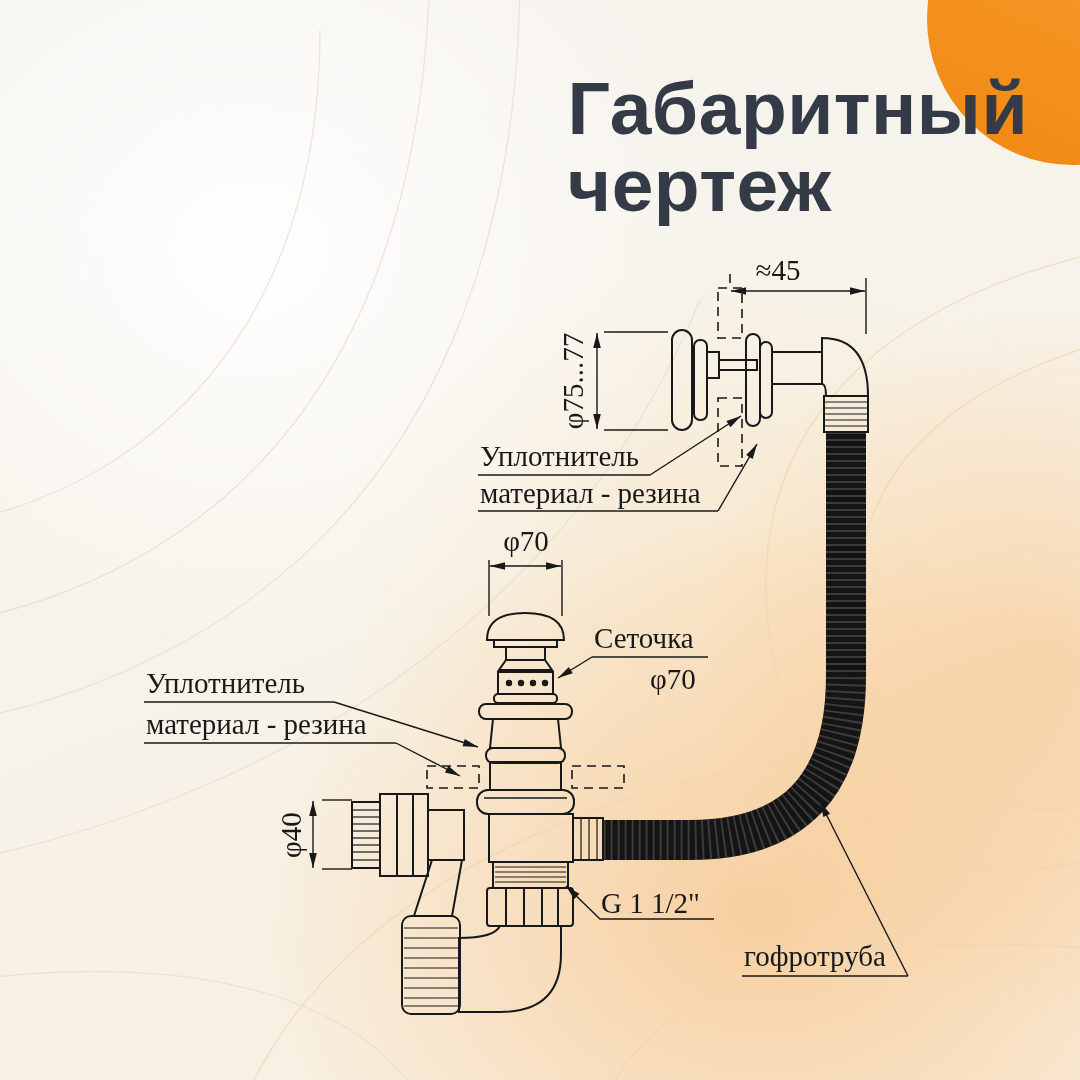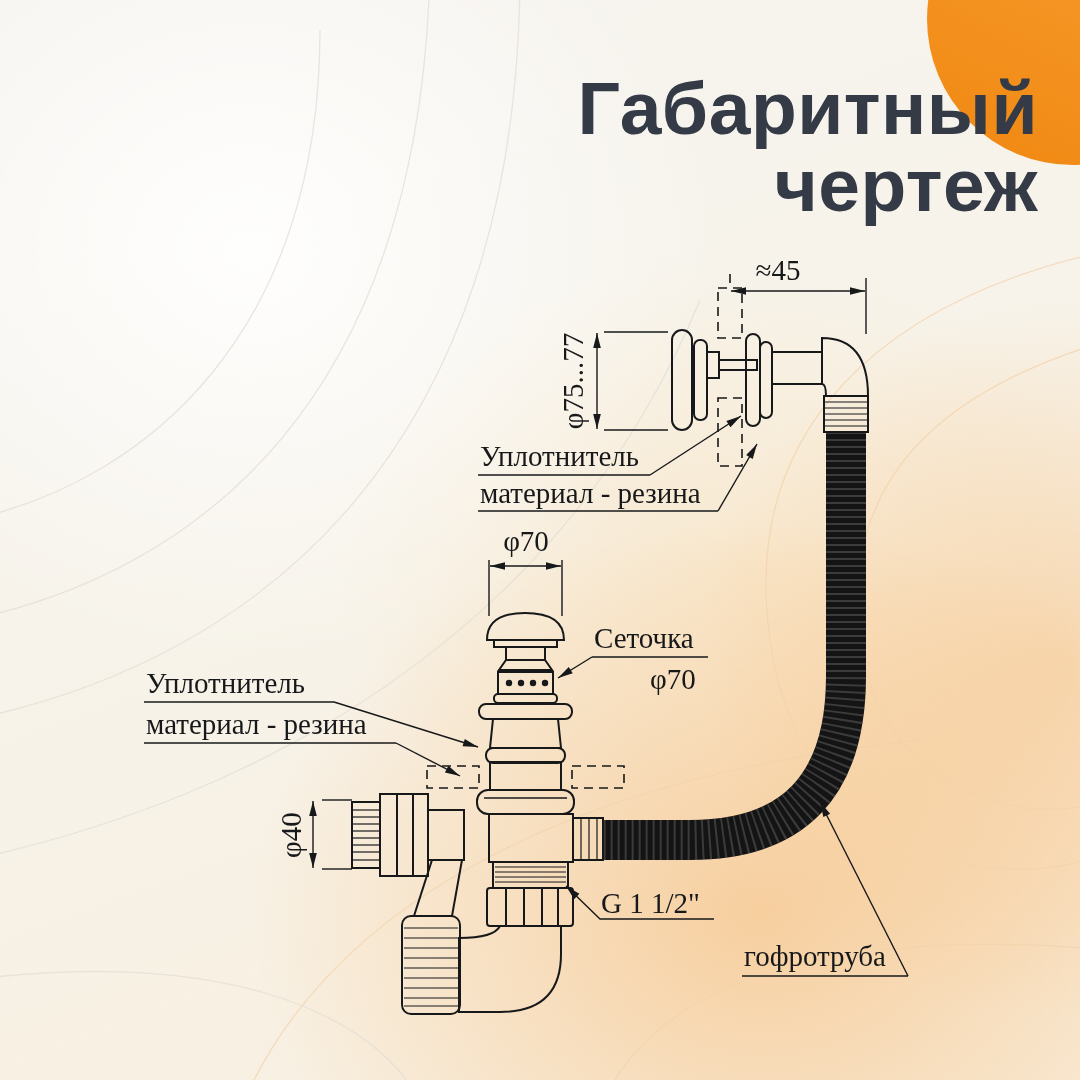--- a/index.html
+++ b/index.html
@@ -16,21 +16,21 @@
   #glow-right{left:700px;top:300px;width:720px;height:720px;
     background:radial-gradient(closest-side,rgba(246,160,64,.30),rgba(246,160,64,0));}
   #glow-bottom{left:250px;top:520px;width:1020px;height:780px;
     background:radial-gradient(closest-side,rgba(246,160,64,.42),rgba(246,160,64,0));}
   .contours,.drawing{position:absolute;left:0;top:0;}
   .blob{
     position:absolute;left:927px;top:-127px;width:292px;height:292px;border-radius:50%;
     background:linear-gradient(205deg,#f89d2e 10%,#f18a15 90%);
   }
   .title{
-    position:absolute;top:70px;right:42px;text-align:right;
+    position:absolute;top:70px;right:52px;text-align:left;
     font-weight:700;font-size:75px;line-height:1.03;letter-spacing:.5px;color:#343b47;
   }
   
   .ol{fill:none;stroke:#17181a;stroke-width:2;}
   .thin{fill:none;stroke:#17181a;stroke-width:1.4;}
   .dash{fill:none;stroke:#17181a;stroke-width:1.6;stroke-dasharray:9 6;}
   .hatch{stroke:#17181a;stroke-width:1.2;}
   .pipe{fill:none;stroke:#141414;stroke-width:40;}
   .pipetex{fill:none;stroke:#6a6a6a;stroke-width:40;stroke-dasharray:2 5;opacity:.45;}
   .hole{fill:#17181a;stroke:none;}

